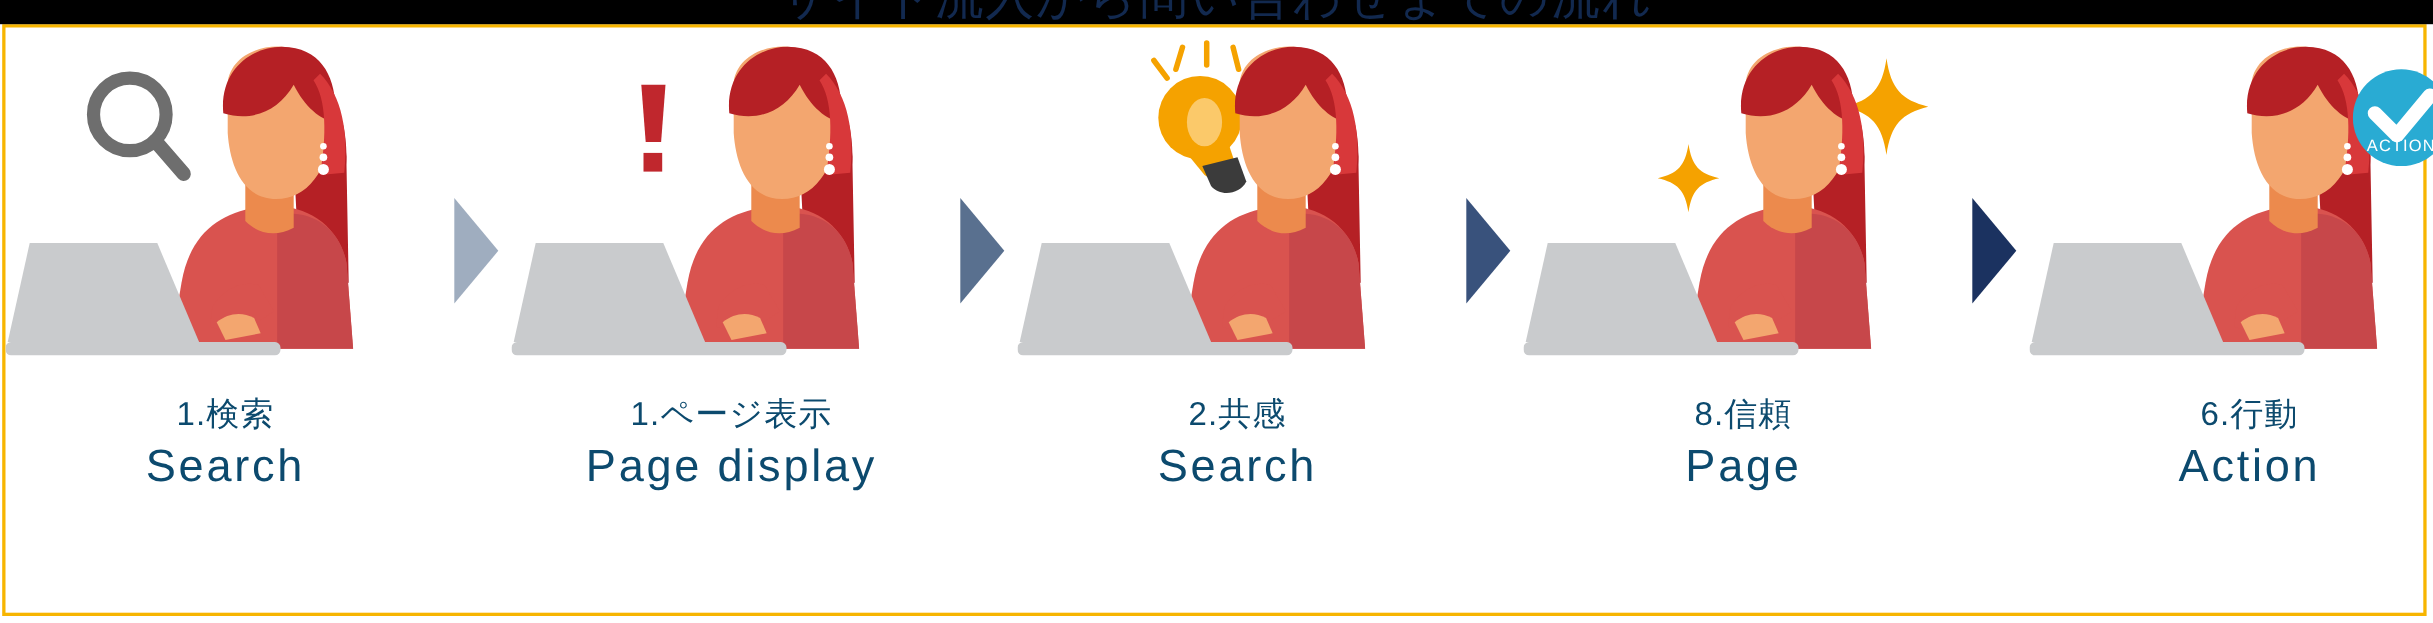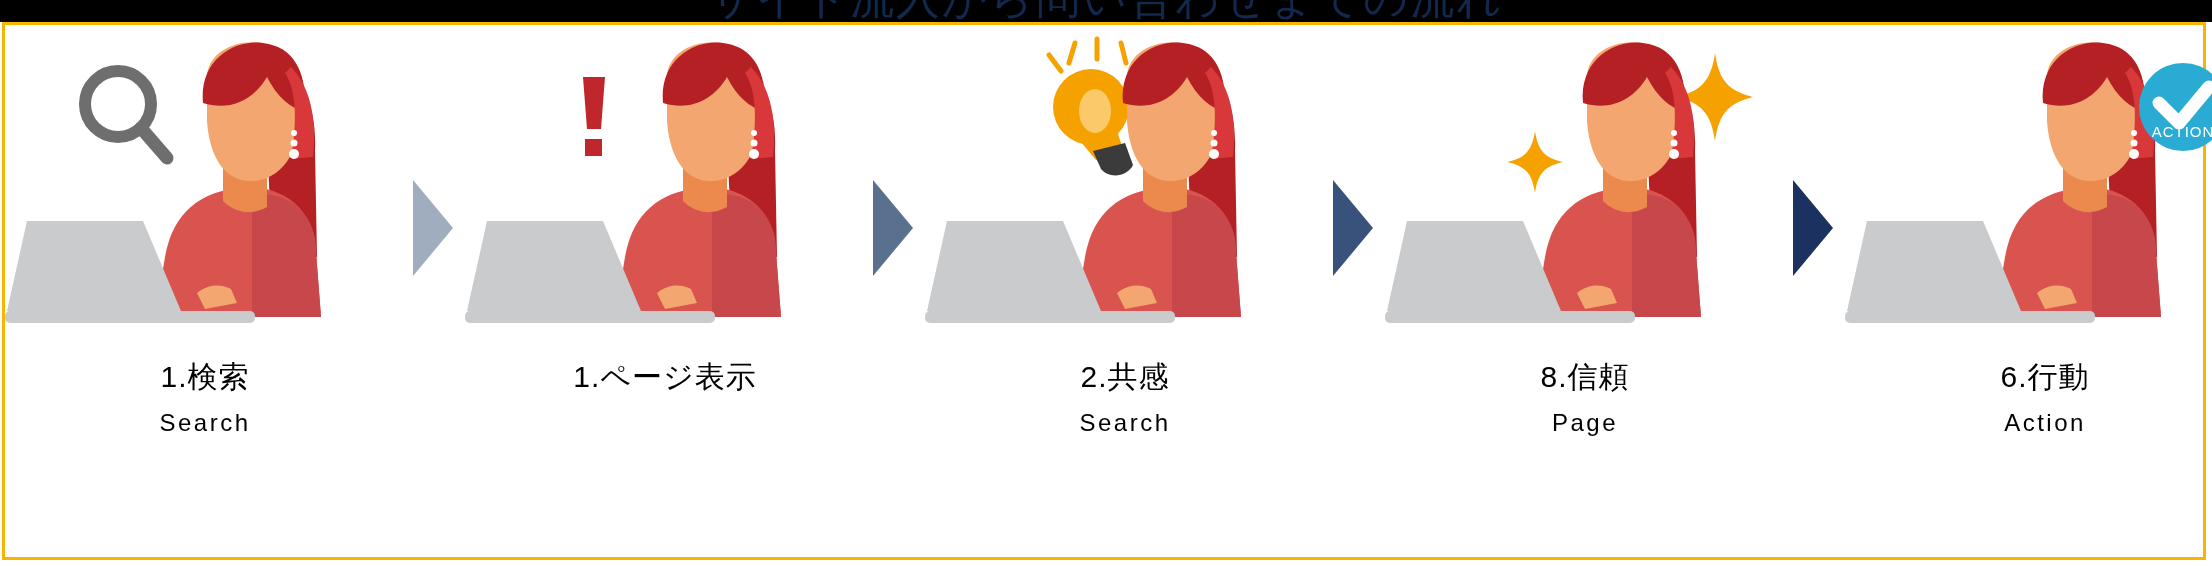--- a/index.html
+++ b/index.html
@@ -81,30 +81,30 @@
     flex-direction: column;
     align-items: center;
   }
   .step-art {
     position: relative;
     width: 400px;
     height: 330px;
   }
   .step-labels {
     text-align: center;
-    color: #000000;
+    color: #0c4a6e;
   }
   .label-ja {
     font-size: 30px;
     line-height: 44px;
     letter-spacing: 1px;
     white-space: nowrap;
   }
   .label-en {
-    font-size: 24px;
+    font-size: 41px;
     line-height: 48px;
     letter-spacing: 2.5px;
     white-space: nowrap;
   }
 
   
   .arrow {
     width: 60px;
     position: relative;
     flex: none;
@@ -207,20 +207,21 @@
             <circle cx="289" cy="129" r="5" fill="#ffffff"></circle>
           </g>
           <path d="M188 254 C198 238 214 230 230 234 L244 258 L210 280 L186 272 Z" fill="#d9534f"></path>
           <path d="M192 268 C202 260 214 258 226 264 L232 278 L200 284 Z" fill="#f3a66f"></path>
           <path d="M22 196 L138 196 L176 286 L2 286 Z" fill="#c9cbcd"></path>
           <rect x="0" y="286" width="250" height="12" rx="5" fill="#c9cbcd"></rect>
         </svg>
       </div>
       <div class="step-labels">
         <div class="label-ja">1.ページ表示</div>
+        <div class="label-en">Page display</div>
       </div>
     </div>
 
     <div class="arrow" style="color:#59708f">
       <i></i>
     </div>
 
     <div class="step">
       <div class="step-art">
         <svg class="art-svg" viewBox="0 0 400 330">

